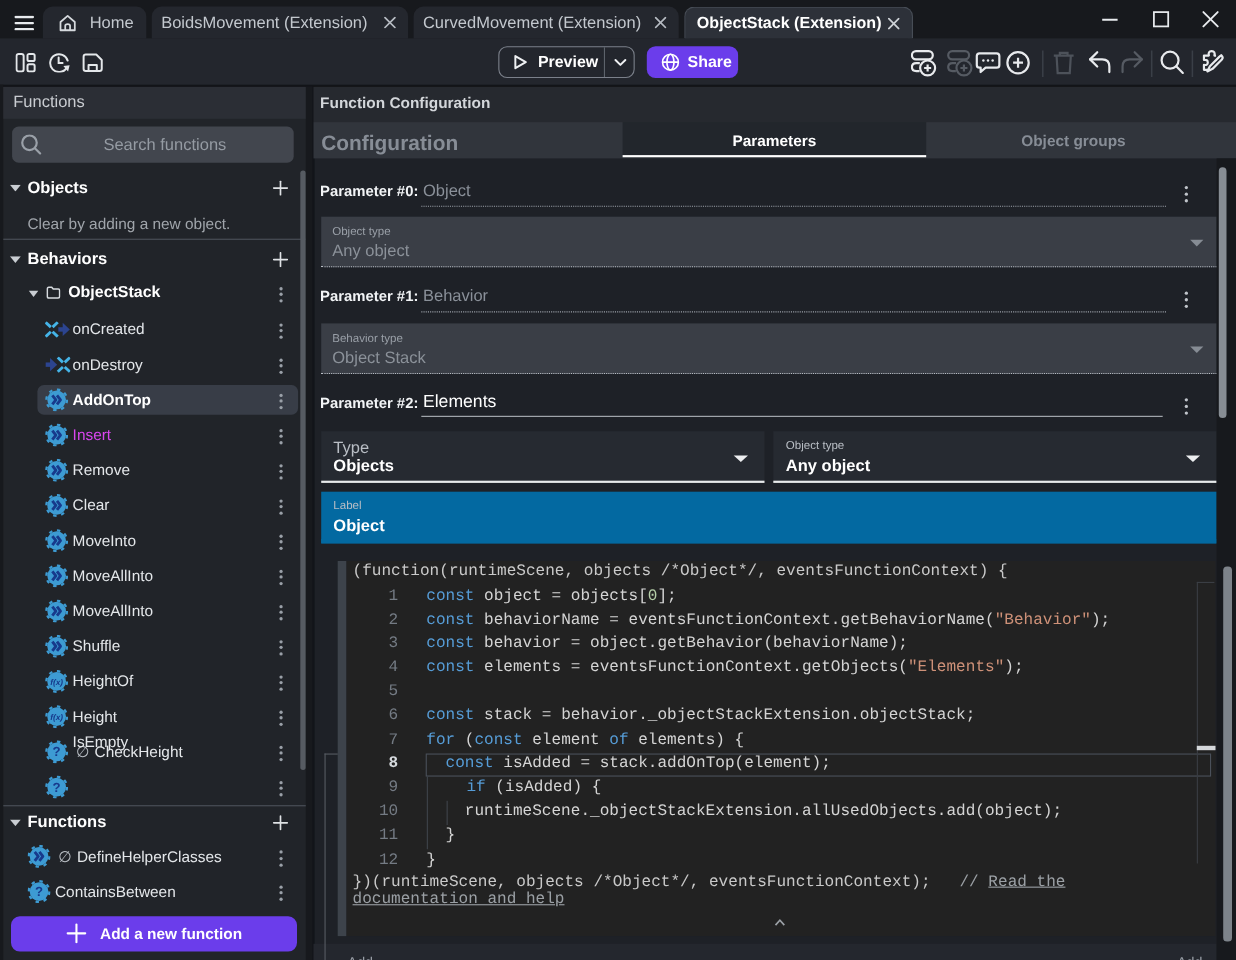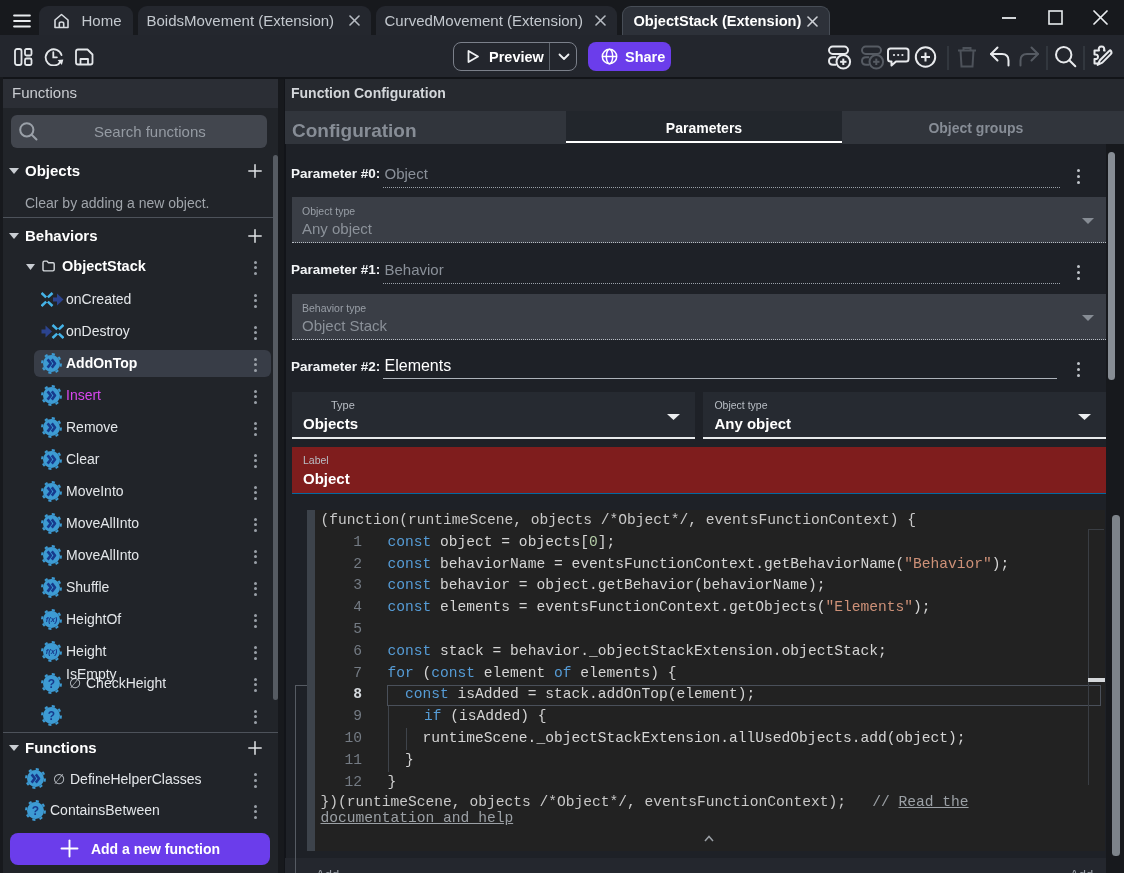--- a/index.html
+++ b/index.html
@@ -516,34 +516,34 @@
     </div>
 <div class="abs" style="left:291px;top:359px;font-size:13.5px;font-weight:bold;color:#f2f4f6;">Parameter #2:</div>
 <div class="abs" style="left:384.5px;top:356.5px;font-size:16px;color:#ffffff;">Elements</div>
 <div class="abs" style="left:383px;top:378px;width:674px;height:1px;background:#adb3ba;"></div>
 <div class="kebab3 abs" style="left:1076.5px;top:362px;">
       <i></i>
       <i></i>
       <i></i>
     </div>
 <div class="abs" style="left:292px;top:391.5px;width:402.7px;height:47px;background:#262a31;border-bottom:2px solid #e8eaec;">
-      <div style="position:absolute;left:11px;top:7px;font-size:11px;color:#b9bec5;margin-left:28px;">Type</div>
+      <div style="position:absolute;left:11px;top:7px;font-size:15px;color:#b9bec5;">Type</div>
       <div style="position:absolute;left:11px;top:23px;font-size:15px;font-weight:bold;color:#fff;">Objects</div>
       <svg style="position:absolute;right:14px;top:21.5px;" width="15" height="8" viewBox="0 0 15 8">
         <path d="M1 1 L7.5 7 L14 1 Z" fill="#eceef0"></path>
       </svg>
     </div>
 <div class="abs" style="left:703.4px;top:391.5px;width:402.6px;height:47px;background:#262a31;border-bottom:2px solid #e8eaec;">
       <div style="position:absolute;left:11px;top:7px;font-size:10.5px;color:#b9bec5;">Object type</div>
       <div style="position:absolute;left:11px;top:23px;font-size:15px;font-weight:bold;color:#fff;">Any object</div>
       <svg style="position:absolute;right:14px;top:21.5px;" width="15" height="8" viewBox="0 0 15 8">
         <path d="M1 1 L7.5 7 L14 1 Z" fill="#eceef0"></path>
       </svg>
     </div>
-<div class="abs" style="left:292px;top:447px;width:814px;height:47px;background:#7f1d1d;border-bottom:1px solid #0369a1;">
+<div class="abs" style="left:292px;top:447px;width:814px;height:47px;background:#0369a1;border-bottom:4px solid #0369a1;">
       <div style="position:absolute;left:11px;top:7px;font-size:10.5px;color:#b9bec5;">Label</div>
       <div style="position:absolute;left:11px;top:23px;font-size:15px;font-weight:bold;color:#fff;">Object</div>
     </div>
 </div>
 <div id="editor">
 <div class="abs" style="left:306.5px;top:510px;width:8px;height:341px;background:#3d434b;"></div>
 <div class="abs" style="left:314.5px;top:510px;width:790.5px;height:341px;background:#222222;"></div>
 <div class="abs" style="left:285px;top:858px;width:821px;height:15px;background:#24272e;"></div>
 <div class="abs" style="left:294.6px;top:684.9px;width:12px;height:1px;background:#565b63;"></div>
 <div class="abs" style="left:294.6px;top:684.9px;width:1px;height:188.1px;background:#565b63;"></div>

